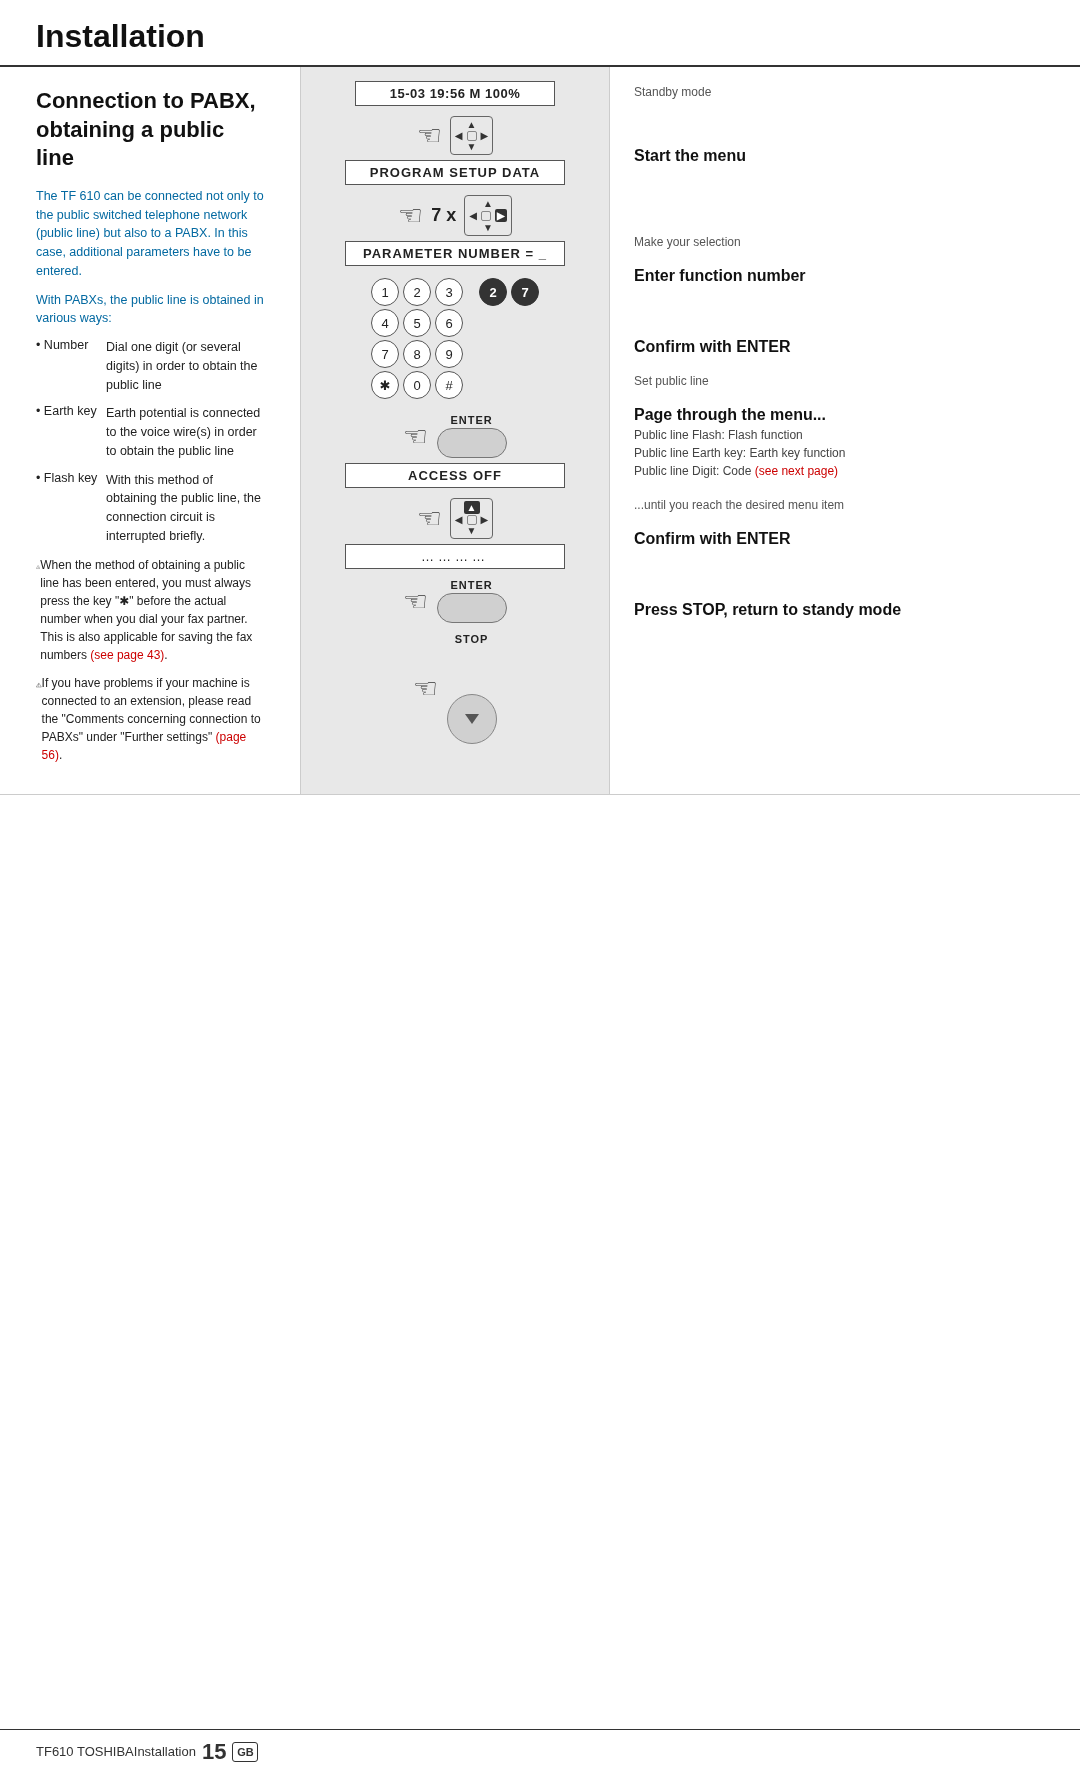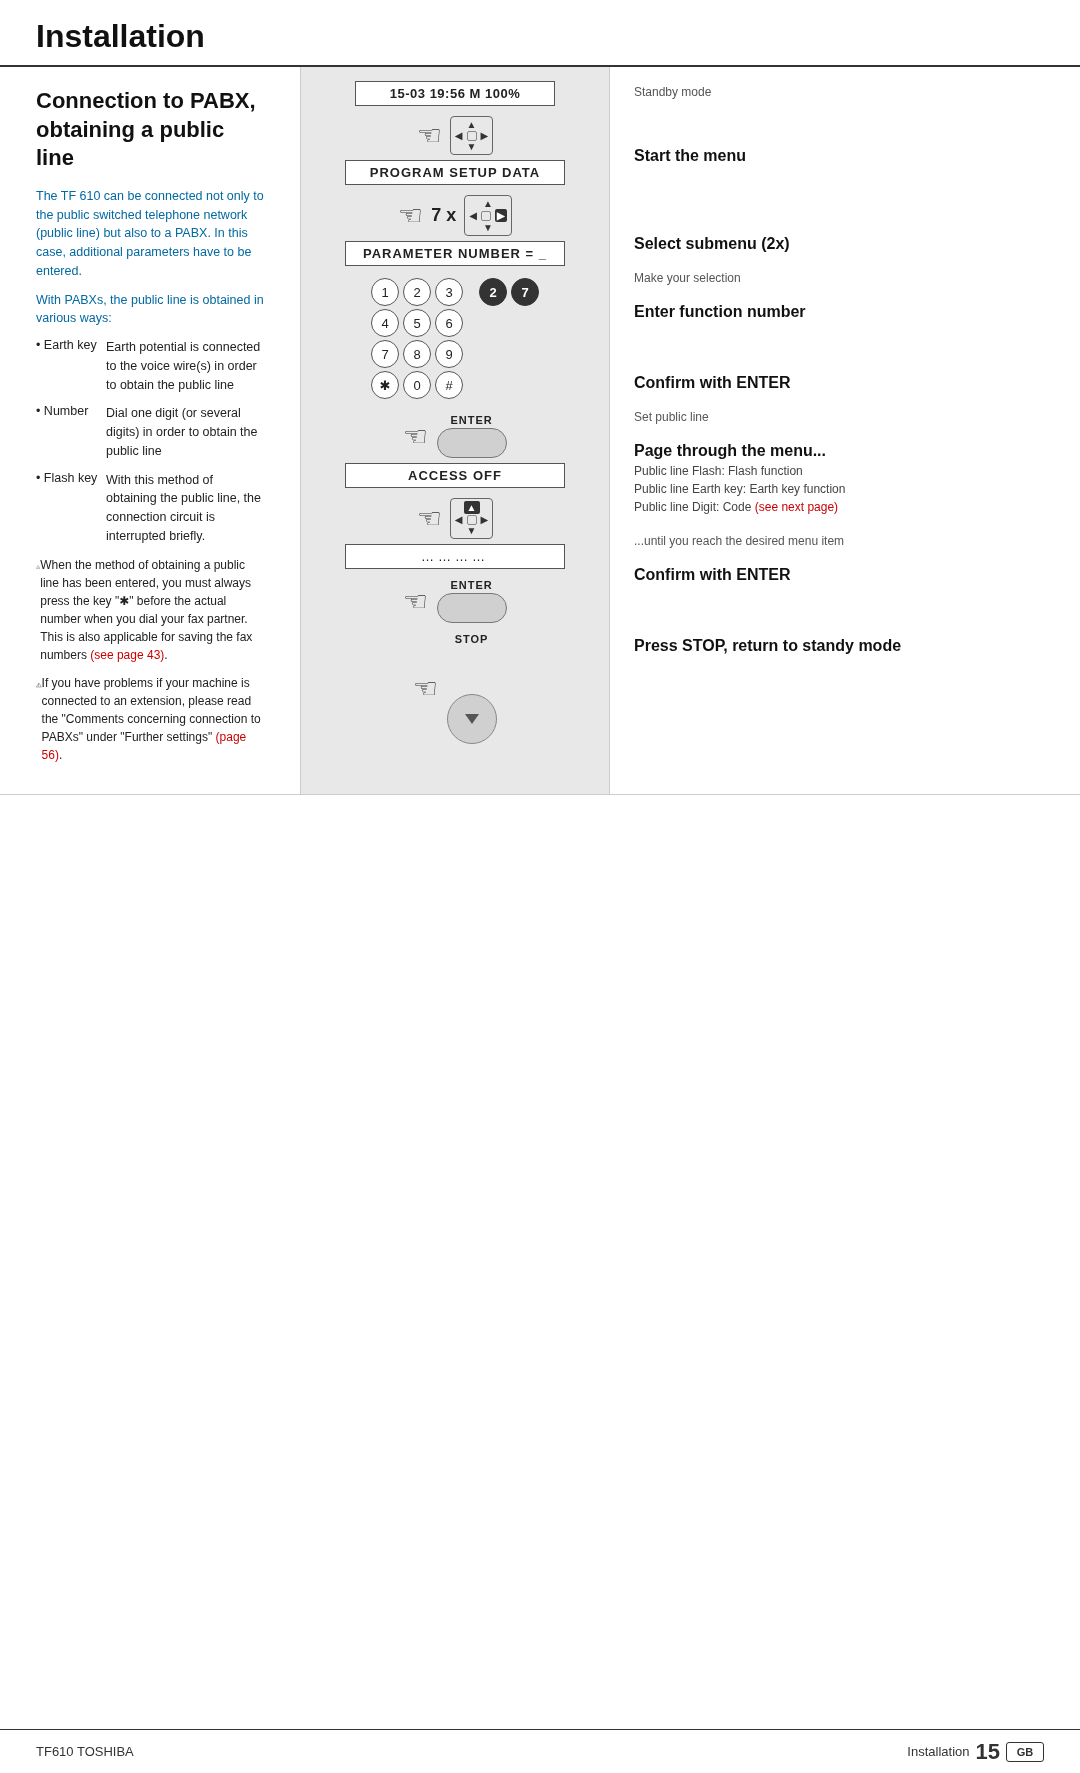--- a/index.html
+++ b/index.html
@@ -291,40 +291,39 @@
     
     .footer {
       position: absolute;
       bottom: 0;
       left: 0;
       right: 0;
       height: 44px;
       border-top: 1.5px solid #333;
       display: flex;
       align-items: center;
-      justify-content: space-between;
       padding: 0 36px;
     }
     .footer-left {
       font-size: 13px;
       color: #333;
     }
     .footer-right {
       display: flex;
       align-items: center;
       gap: 6px;
       font-size: 13px;
       color: #333;
     }
     .footer-page-num {
       font-size: 22px;
       font-weight: bold;
     }
     .footer-gb-badge {
-      width: 38px;
+      width: 26px;
       height: 20px;
       border: 1.5px solid #333;
       border-radius: 3px;
       display: flex;
       align-items: center;
       justify-content: center;
       font-size: 11px;
       font-weight: bold;
     }
 
@@ -344,26 +343,26 @@
   </div>
 
   <div class="main-content">
 
     <div class="left-col">
       <h2>Connection to PABX, obtaining a public line</h2>
       <p>The TF 610 can be connected not only to the public switched telephone network (public line) but also to a PABX. In this case, additional parameters have to be entered.</p>
       <p>With PABXs, the public line is obtained in various ways:</p>
 
       <div class="bullet-item">
+        <span class="bullet-label">• Number</span>
+        <span class="bullet-text">Dial one digit (or several digits) in order to obtain the public line</span>
+      </div>
+      <div class="bullet-item">
         <span class="bullet-label">• Earth key</span>
         <span class="bullet-text">Earth potential is connected to the voice wire(s) in order to obtain the public line</span>
-      </div>
-      <div class="bullet-item">
-        <span class="bullet-label">• Number</span>
-        <span class="bullet-text">Dial one digit (or several digits) in order to obtain the public line</span>
       </div>
       <div class="bullet-item">
         <span class="bullet-label">• Flash key</span>
         <span class="bullet-text">With this method of obtaining the public line, the connection circuit is interrupted briefly.</span>
       </div>
 
       <div class="warning-block">
         <svg class="warning-tri" viewBox="0 0 22 22" fill="none">
           <polygon points="11,3 21,19 1,19" stroke="#333" stroke-width="1.5" fill="#fff"></polygon>
           <text x="11" y="17" text-anchor="middle" font-size="11" font-weight="bold" fill="#333">!</text>
@@ -516,23 +515,20 @@
       </div>
 
       <div class="instr-spacer"></div>
 
       <div class="instr-item">
         <div class="instr-main">Start the menu</div>
       </div>
 
       <div class="instr-spacer2"></div>
 
-      <div class="instr-item">
-        <div class="instr-main">Select submenu (2x)</div>
-      </div>
 
       <div class="instr-item">
         <div class="instr-standby">Make your selection</div>
       </div>
 
       <div class="instr-item">
         <div class="instr-main">Enter function number</div>
       </div>
 
       <div class="instr-spacer4"></div>

